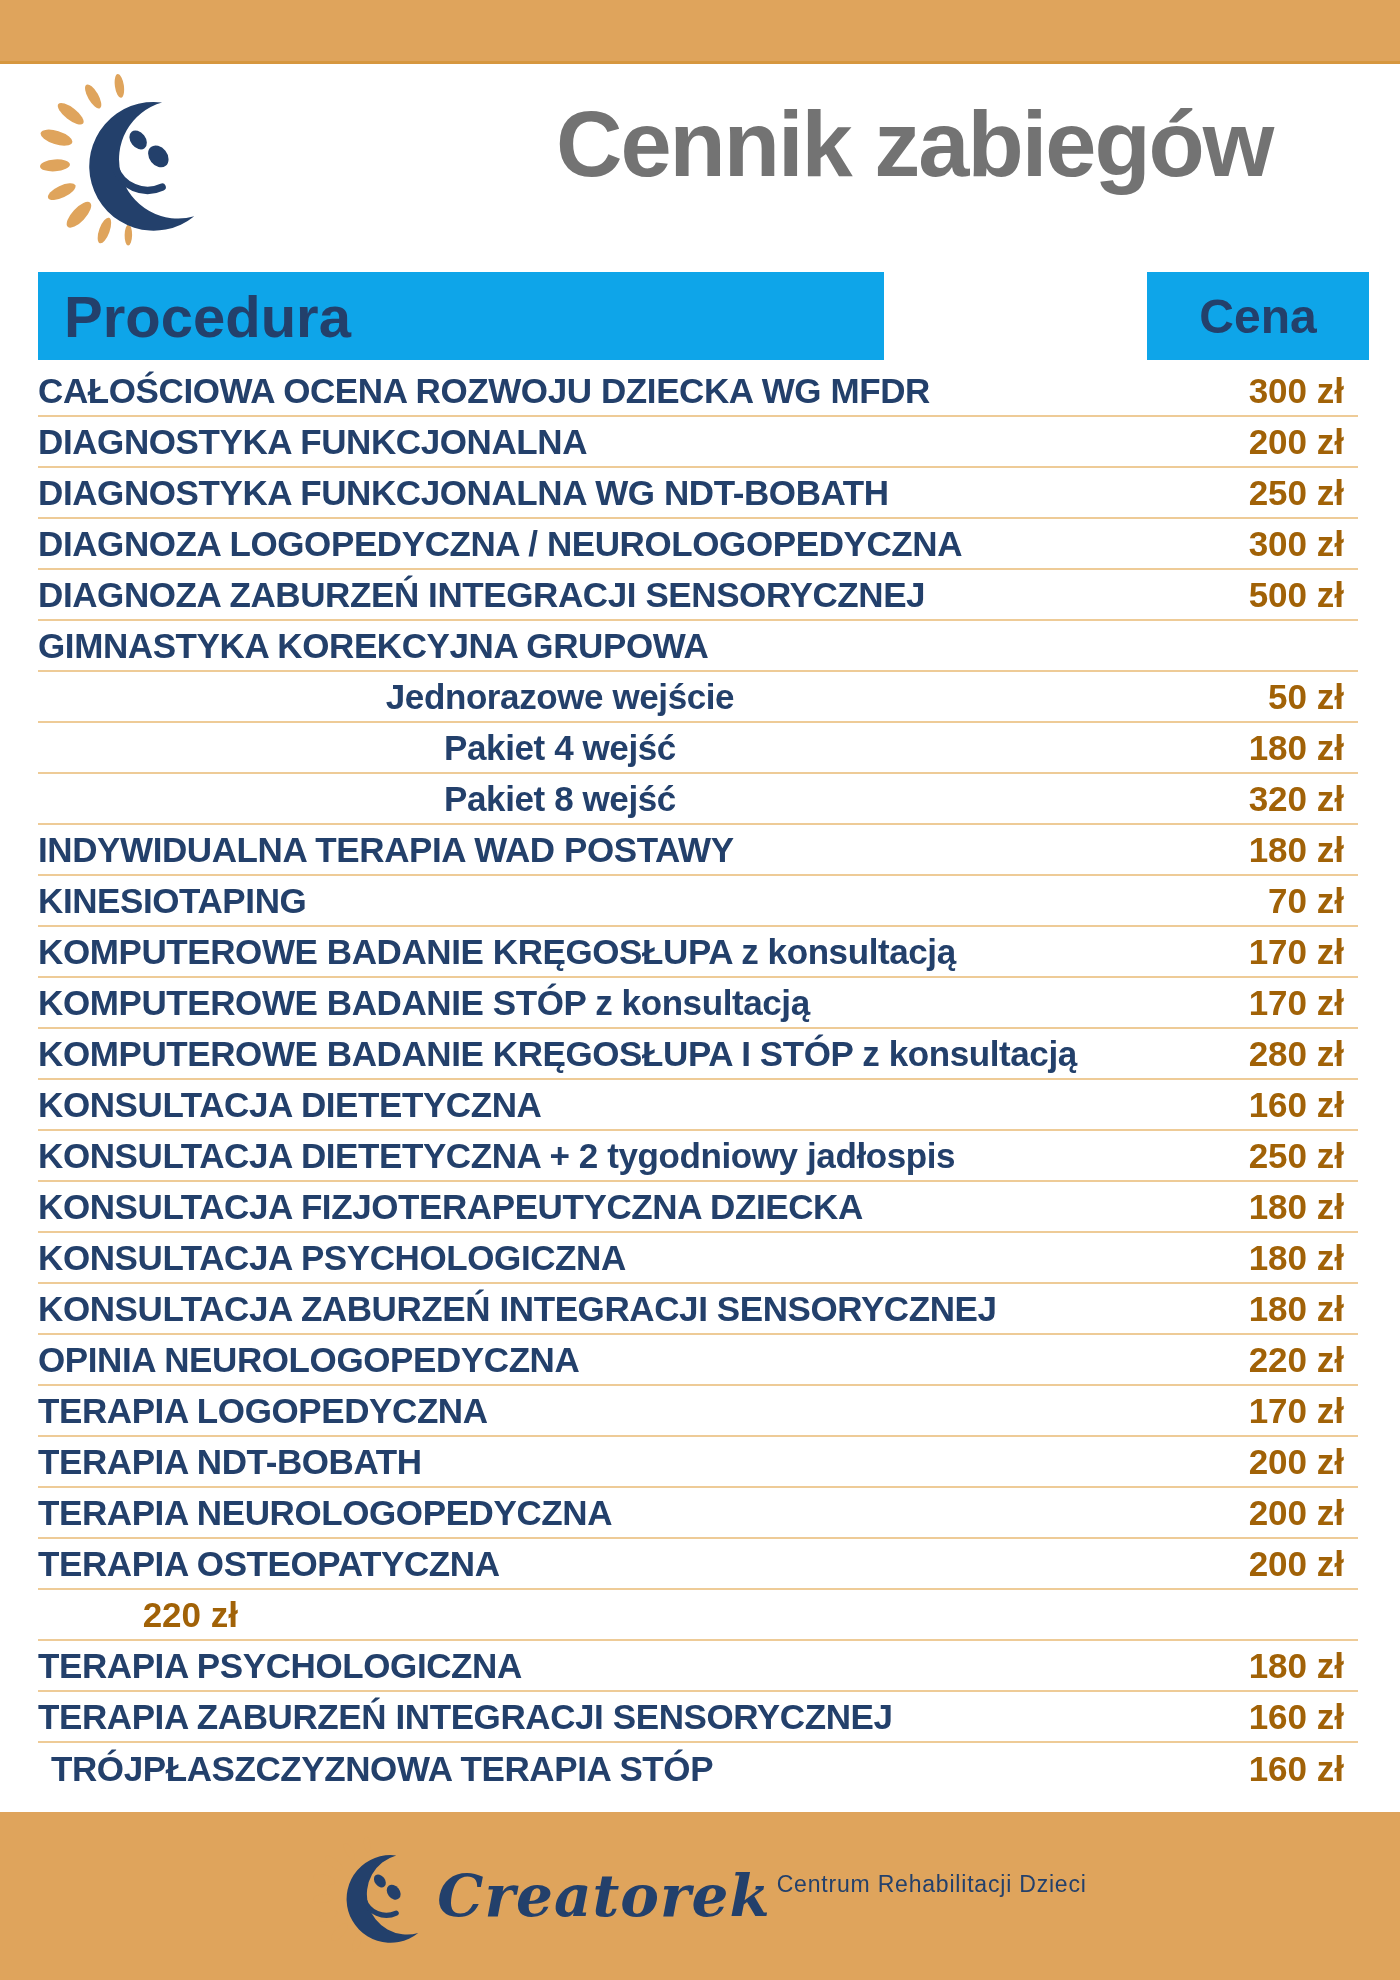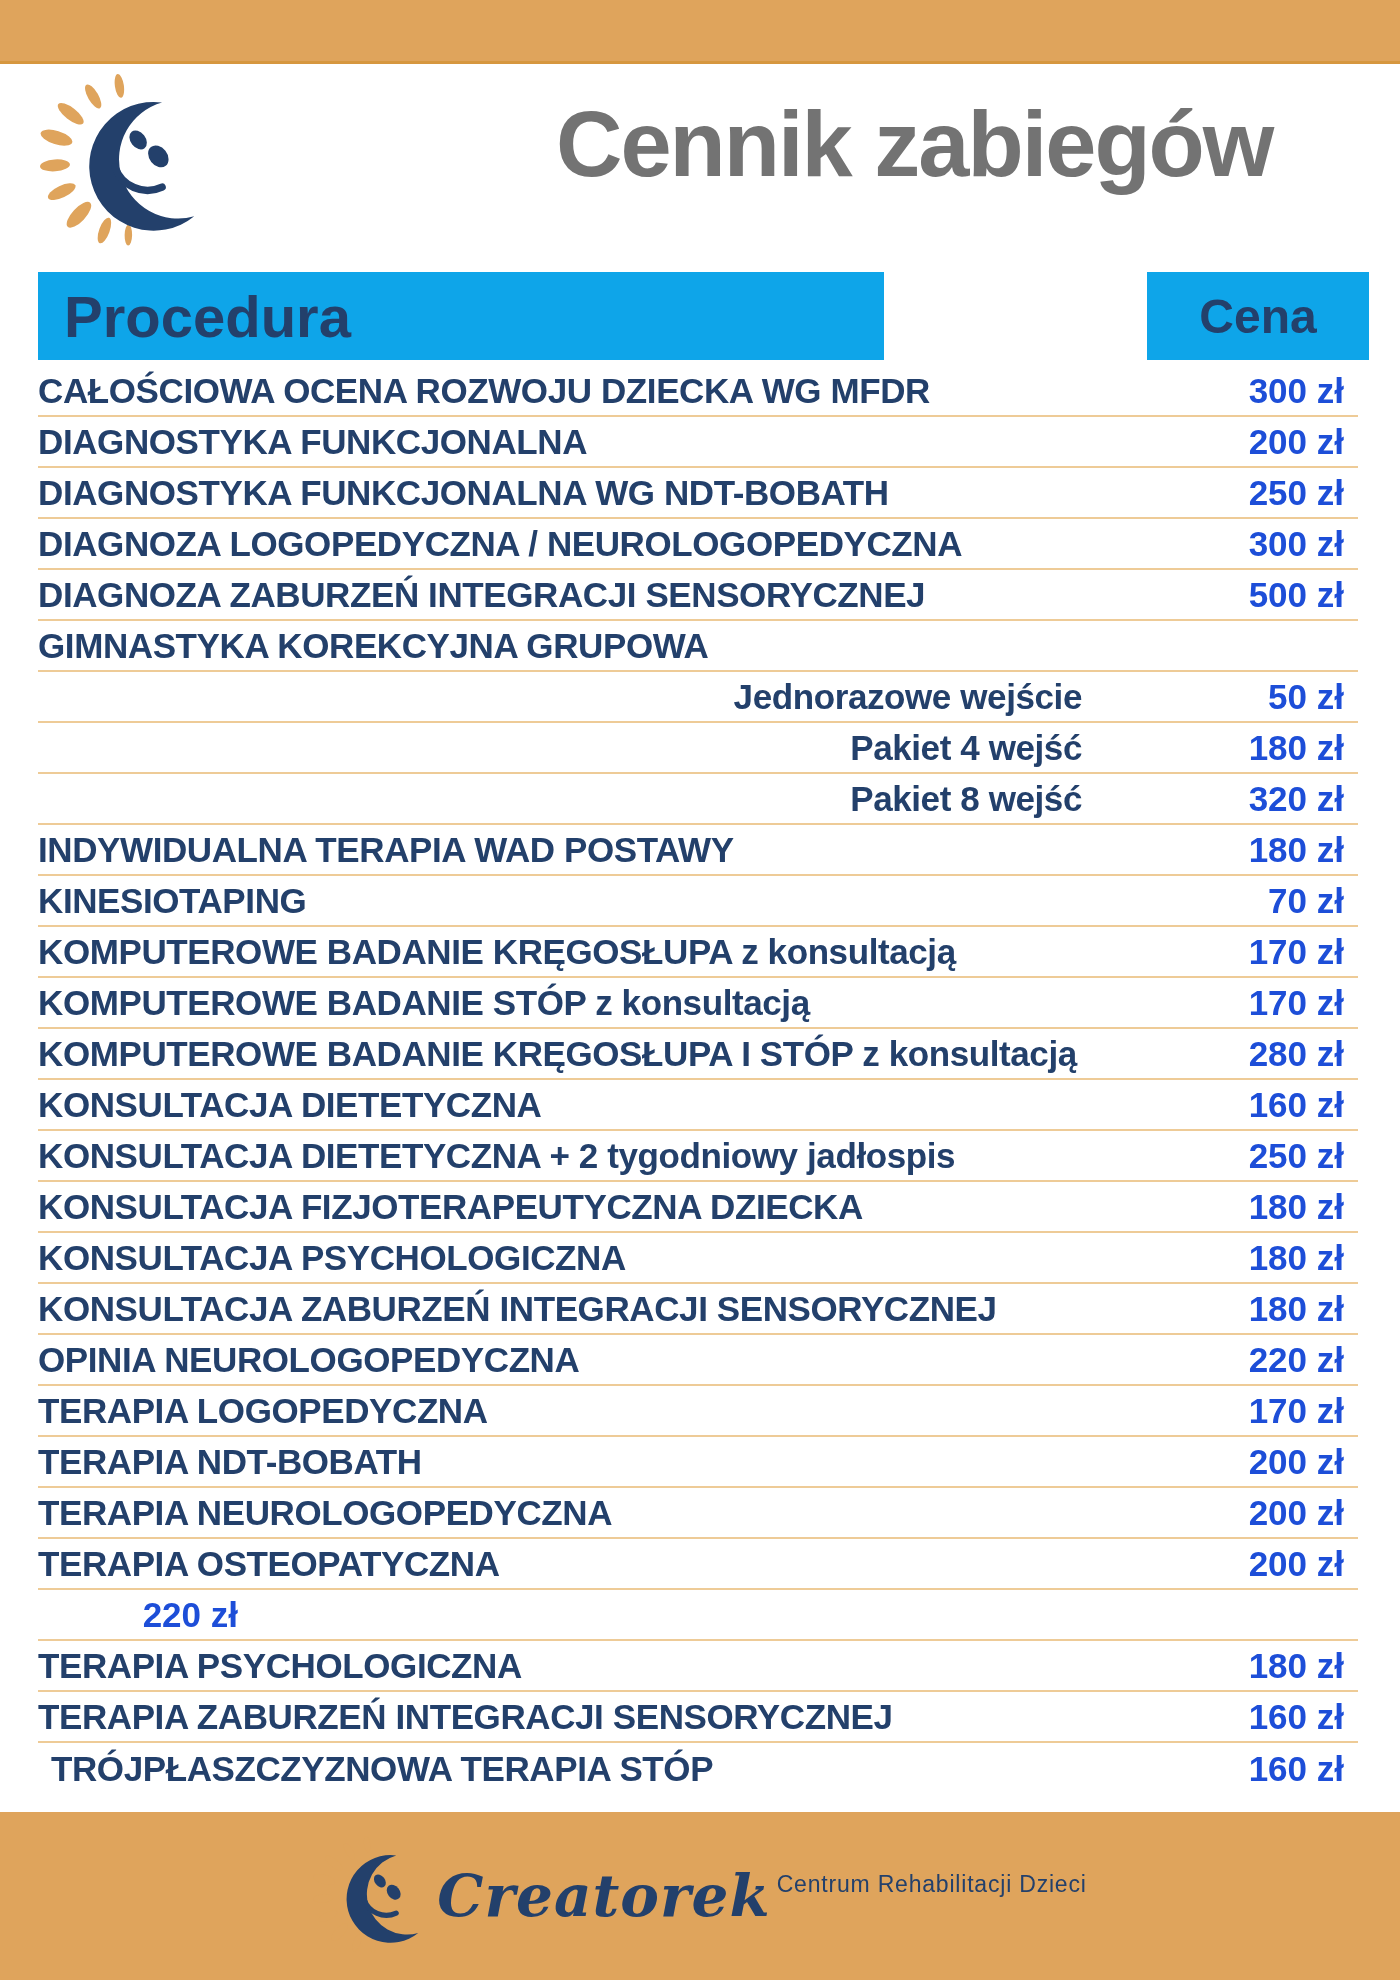--- a/index.html
+++ b/index.html
@@ -35,23 +35,23 @@
     height:51px;display:flex;align-items:center;
     border-bottom:2px solid #eecb97;box-sizing:border-box;
   }
   .row:last-child{border-bottom:none;margin-left:13px;}
   .row-name{
     flex:1;font-size:35px;font-weight:600;color:#23406b;
     letter-spacing:-0.4px;white-space:nowrap;line-height:1;
   }
   .row-price{
     width:200px;text-align:right;padding-right:14px;font-size:35px;
-    font-weight:600;color:#1d4ed8;white-space:nowrap;line-height:1;
-  }
-  .row.sub .row-name{text-align:right;padding-right:62px;}
+    font-weight:600;color:#a16207;white-space:nowrap;line-height:1;
+  }
+  .row.sub .row-name{text-align:center;padding-right:62px;}
   .brand-block{display:flex;align-items:center;}
   .footer-sun{width:120px;height:120px;margin-right:4px;}
   .brand-text{display:flex;flex-direction:row;align-items:flex-start;}
   .brand-script{
     font-family:"DejaVu Serif",serif;font-style:italic;font-weight:700;
     font-size:58px;color:#23406b;line-height:1;letter-spacing:1px;
   }
   .brand-tagline{
     font-size:23px;color:#23406b;letter-spacing:0.8px;margin-top:4px;
     margin-left:6px;

